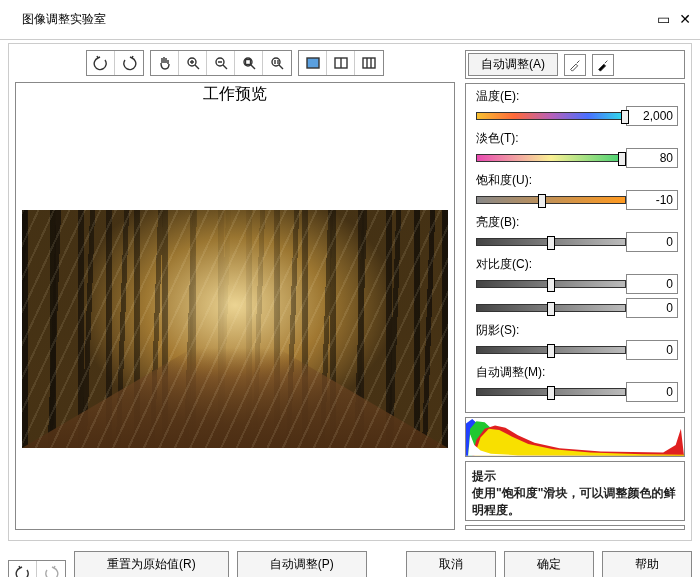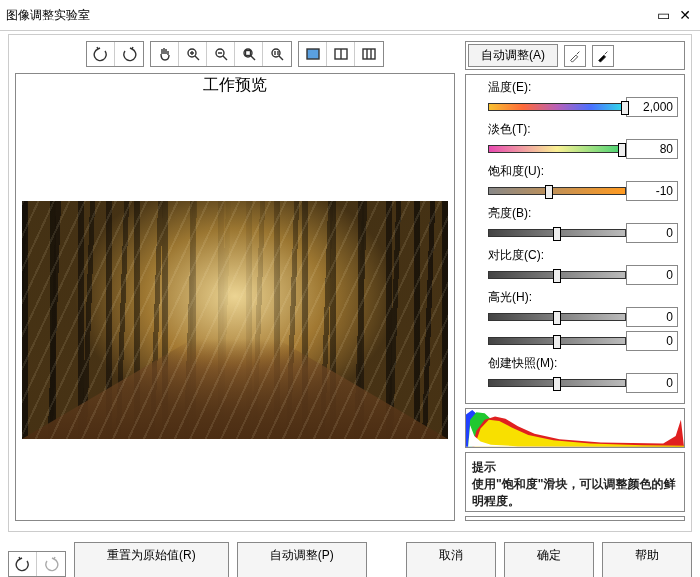--- a/index.html
+++ b/index.html
@@ -10,22 +10,22 @@
     background: #fff;
     color: #000;
     width: 700px;
     height: 577px;
     overflow: hidden;
   }
   .titlebar {
     display: flex;
     align-items: center;
     justify-content: space-between;
-    height: 31px;
-    padding: 0 6px 0 6px;
+    height: 40px;
+    padding: 0 6px 0 22px;
     border-bottom: 1px solid #ccc;
   }
   .titlebar .controls span {
     display: inline-block;
     width: 18px;
     text-align: center;
     font-size: 14px;
     line-height: 1;
   }
   .main {
@@ -139,21 +139,21 @@
     cursor: pointer;
   }
   .picker {
     width: 22px; height: 22px;
     border: 1px solid #888;
     display: flex; align-items:center; justify-content:center;
     background:#fff; cursor:pointer;
   }
   .sliders {
     border: 1px solid #888;
-    padding: 4px 6px 6px 22px;
+    padding: 4px 6px 6px 10px;
   }
   .slider-row { margin-bottom: 4px; }
   .slider-label { font-size: 12px; margin-bottom: 1px; }
   .slider-line {
     display: flex;
     align-items: center;
   }
   .track {
     position: relative;
     flex: 1;
@@ -381,38 +381,38 @@
           <div class="slider-row">
             <div class="slider-label">对比度(C):</div>
             <div class="slider-line">
               <div class="track ">
                 <div class="handle" style="left: 50%;"></div>
               </div>
               <input class="valbox" value="0" style="">
             </div>
           </div>
           <div class="slider-row">
-            <div class="slider-label">高光(H):</div>
             <div class="slider-line">
               <div class="track ">
                 <div class="handle" style="left: 50%;"></div>
               </div>
               <input class="valbox" value="0" style="">
             </div>
           </div>
           <div class="slider-row">
+            <div class="slider-label">阴影(S):</div>
             <div class="slider-line">
               <div class="track ">
                 <div class="handle" style="left: 50%;"></div>
               </div>
               <input class="valbox" value="0" style="">
             </div>
           </div>
           <div class="slider-row">
-            <div class="slider-label">创建快照(M):</div>
+            <div class="slider-label">自动调整(M):</div>
             <div class="slider-line">
               <div class="track ">
                 <div class="handle" style="left: 50%;"></div>
               </div>
               <input class="valbox" value="0" style="">
             </div>
           </div>
         </div>
 
       <div class="histogram">

